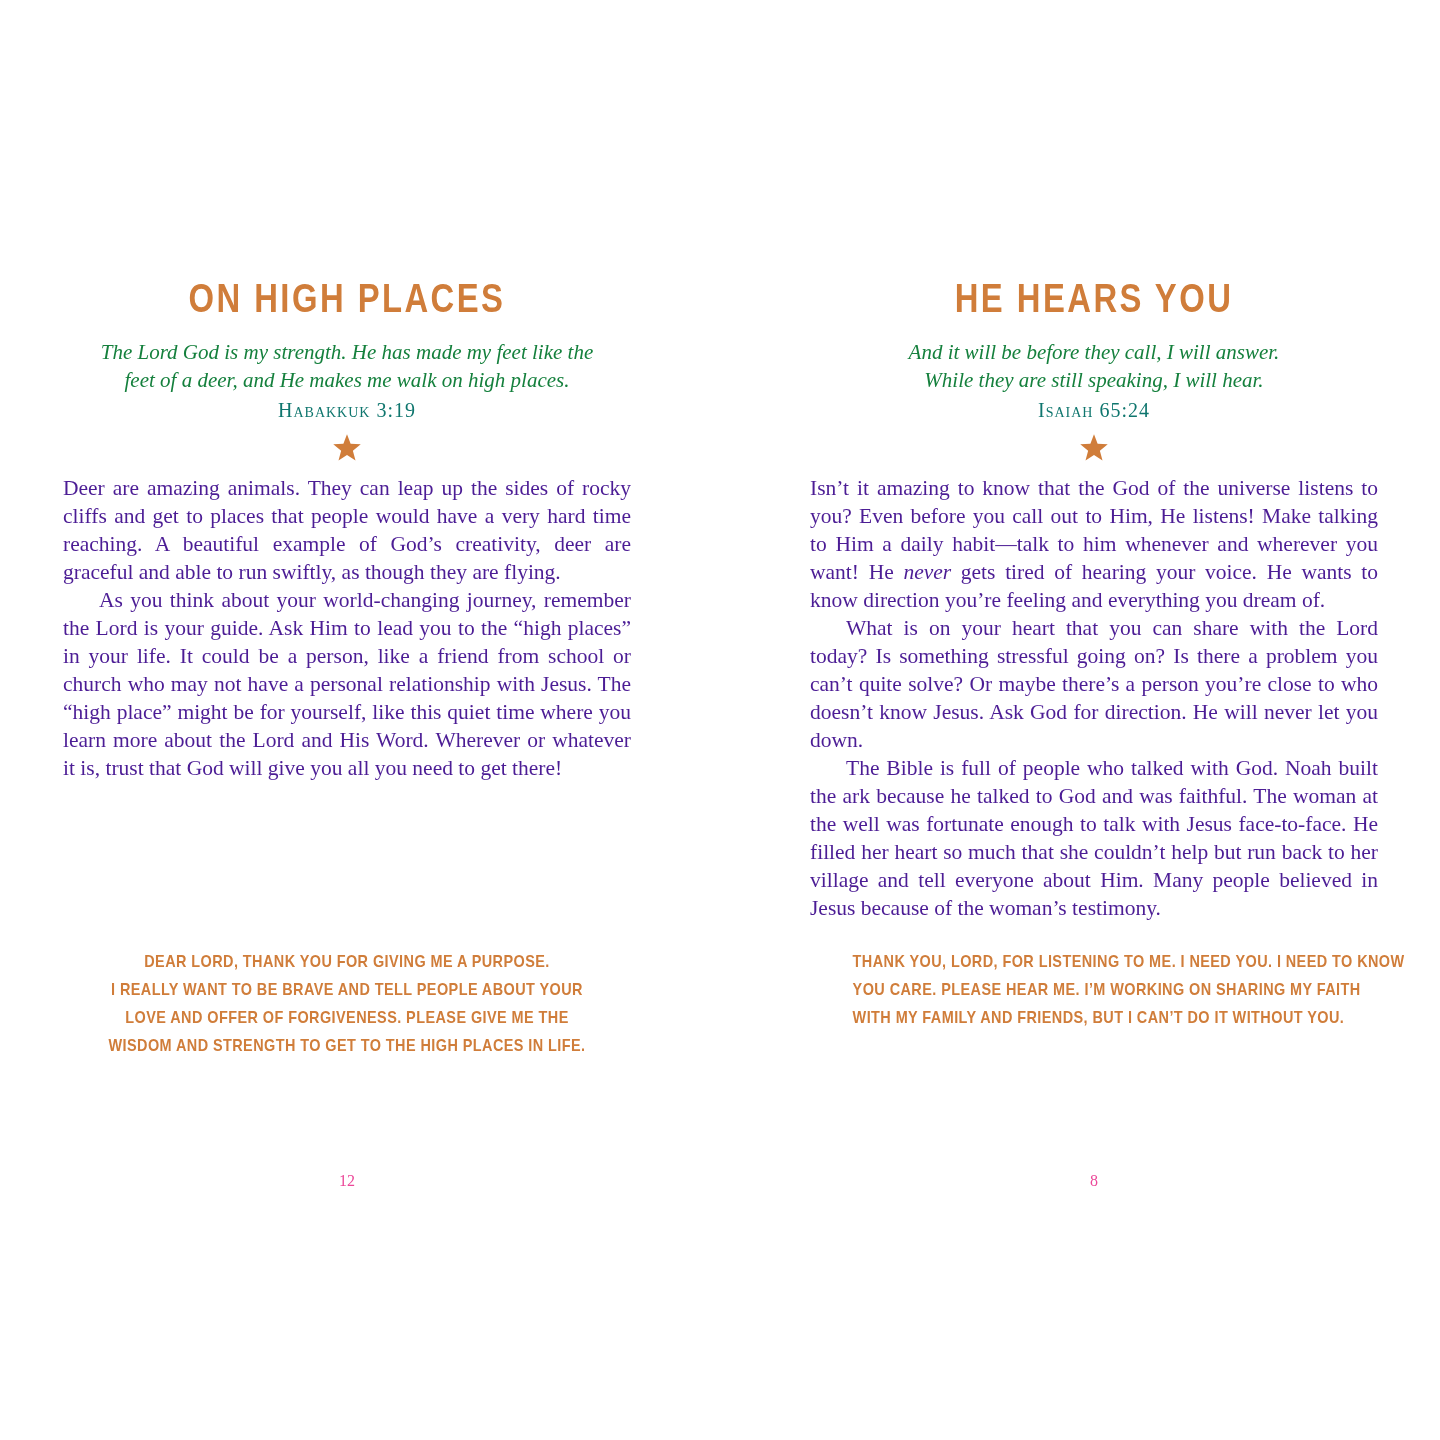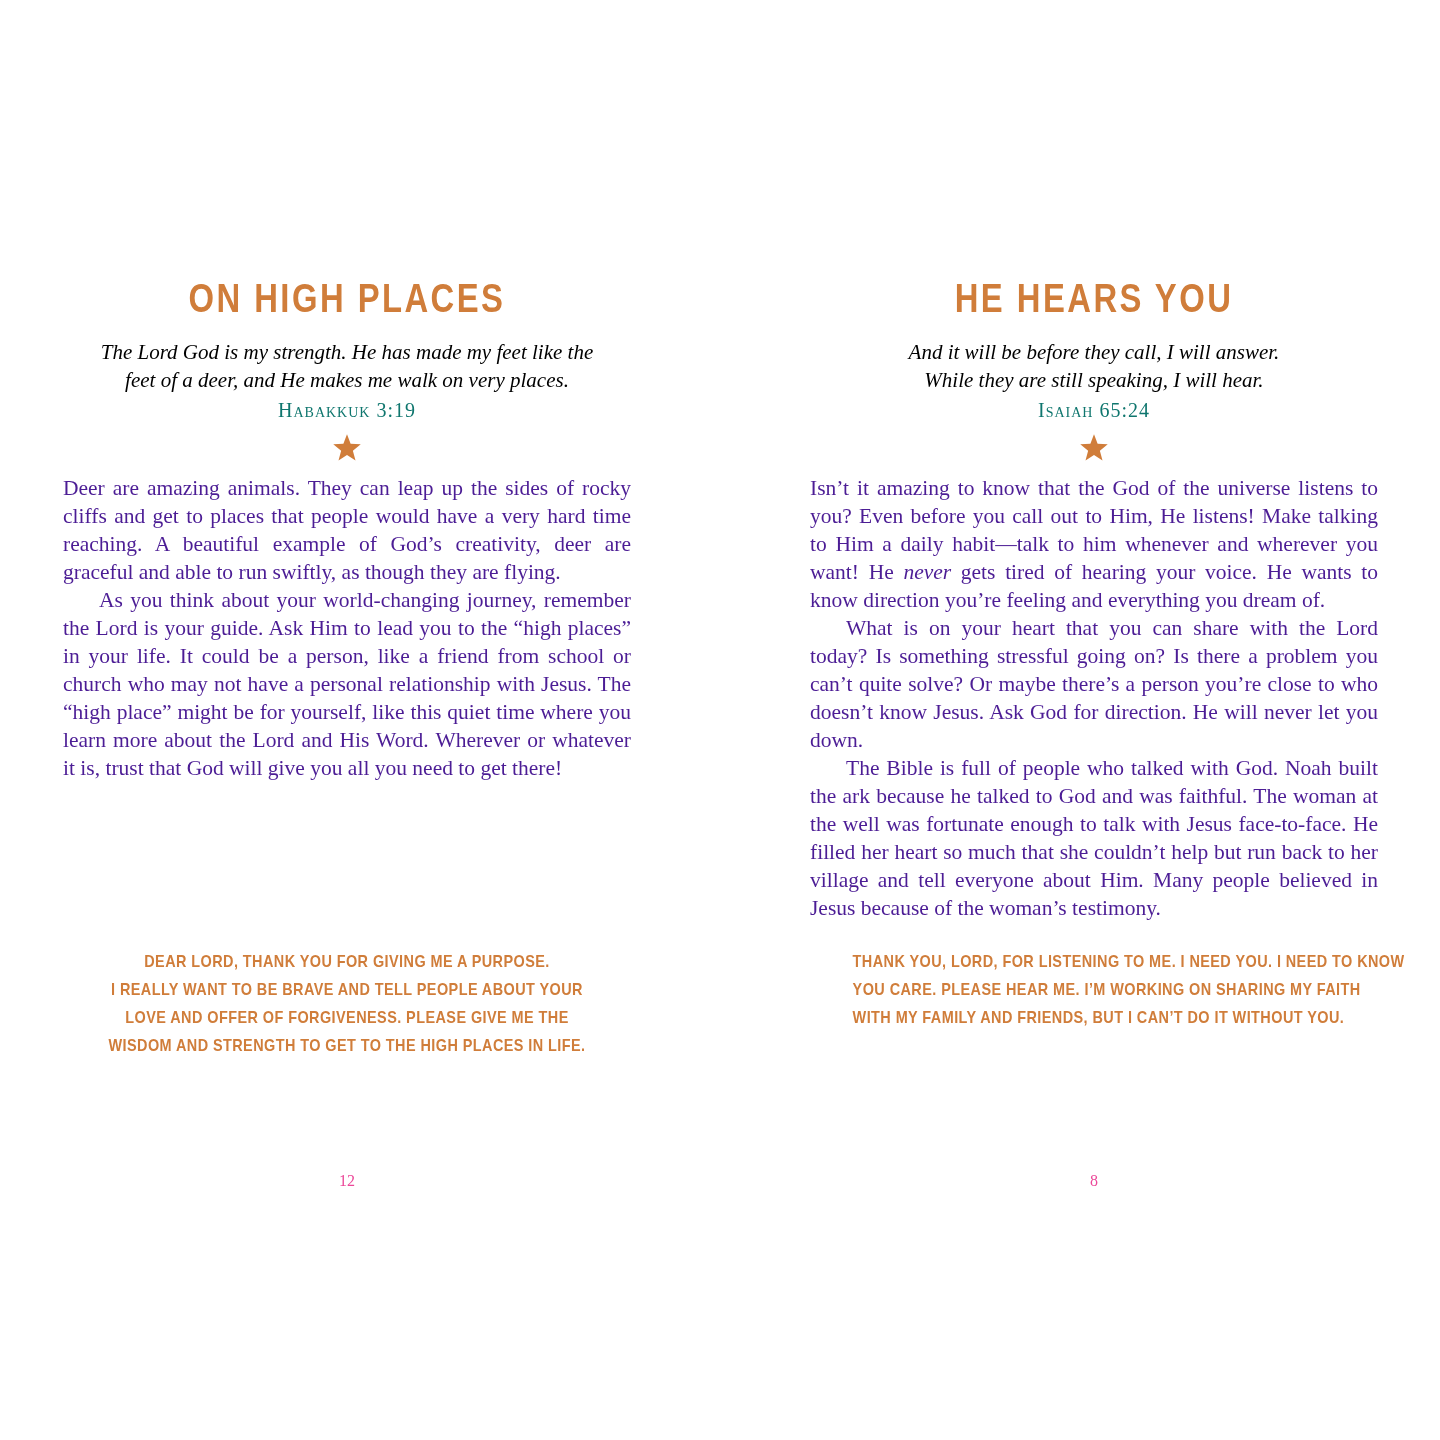--- a/index.html
+++ b/index.html
@@ -10,21 +10,21 @@
   .title {
     position: absolute; left: 0; right: 0; top: 274px;
     text-align: center; color: #d07d3a;
     font-family: "Liberation Sans", sans-serif; font-weight: bold;
     font-size: 40px; letter-spacing: 3px; line-height: 48px;
     transform: scaleX(0.82); transform-origin: center;
   }
   .verse {
     position: absolute; left: 0; right: 0; top: 338px;
     text-align: center; font-family: "Liberation Serif", serif;
-    font-style: italic; font-size: 21px; line-height: 28px; color: #000000;
+    font-style: italic; font-size: 21px; line-height: 28px; color: #15803d;
   }
   .ref {
     position: absolute; left: 0; right: 0; top: 396px;
     text-align: center; font-family: "Liberation Serif", serif;
     font-size: 20px; line-height: 28px; color: #0f766e; letter-spacing: 1px;
     font-variant: small-caps;
   }
   .star {
     position: absolute; top: 433px; width: 30px; height: 30px;
     left: 269px;
@@ -50,21 +50,21 @@
     font-size: 16px; color: #ec4899;
   }
 </style>
 </head>
 <body>
 
 <div class="page left">
   <div class="title">ON HIGH PLACES</div>
   <div class="verse">
     <div>The Lord God is my strength. He has made my feet like the</div>
-    <div>feet of a deer, and He makes me walk on very places.</div>
+    <div>feet of a deer, and He makes me walk on high places.</div>
   </div>
   <div class="ref">Habakkuk 3:19</div>
   <svg class="star" viewBox="0 0 24 24">
     <polygon points="12,1 14.9,8.6 23,9 16.7,14.1 18.8,22 12,17.6 5.2,22 7.3,14.1 1,9 9.1,8.6" fill="#d07d3a"></polygon>
   </svg>
   <div class="body">
     <p class="first">Deer are amazing animals. They can leap up the sides of rocky cliffs and get to places that people would have a very hard time reaching. A beautiful example of God’s creativity, deer are graceful and able to run swiftly, as though they are flying.</p>
     <p>As you think about your world-changing journey, remember the Lord is your guide. Ask Him to lead you to the “high places” in your life. It could be a person, like a friend from school or church who may not have a personal relationship with Jesus. The “high place” might be for yourself, like this quiet time where you learn more about the Lord and His Word. Wherever or whatever it is, trust that God will give you all you need to get there!</p>
   </div>
   <div class="prayer">

